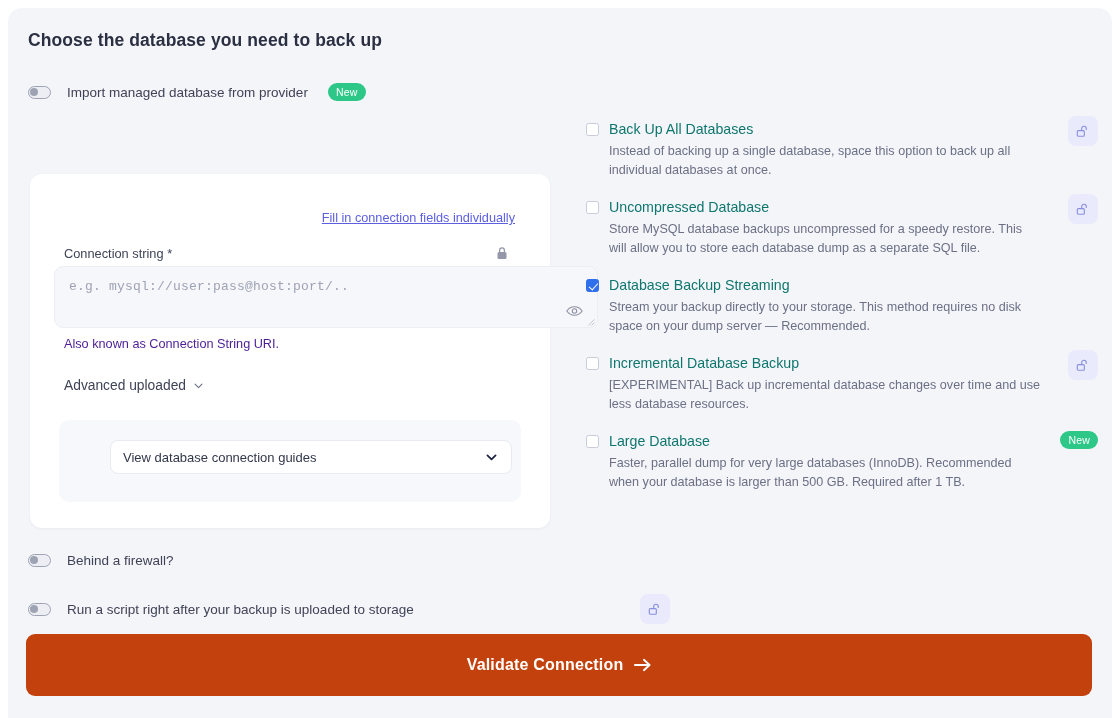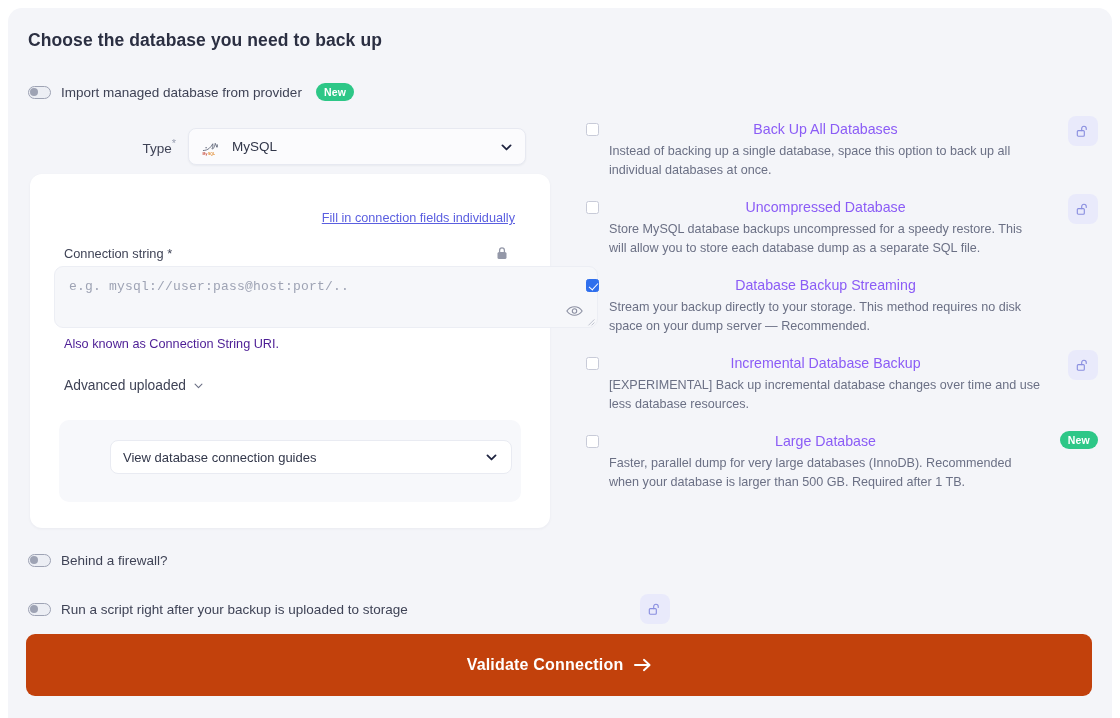--- a/index.html
+++ b/index.html
@@ -31,21 +31,21 @@
     font-size: 17.5px;
     font-weight: 700;
     color: #2b2f42;
     letter-spacing: .1px;
   }
   
   .toggle-row {
     position: absolute;
     display: flex;
     align-items: center;
-    gap: 10px;
+    gap: 16px;
   }
   .switch {
     width: 23px; height: 13px;
     border-radius: 7px;
     background: #eceef4;
     border: 1.3px solid #9ea3b4;
     position: relative;
     flex: 0 0 auto;
   }
   .switch .knob {
@@ -63,21 +63,21 @@
   .badge-new {
     display: inline-flex;
     align-items: center;
     justify-content: center;
     height: 18px;
     padding: 0 8px;
     border-radius: 9px;
     background: #2dc787;
     color: #ffffff;
     font-size: 10.5px;
-    font-weight: 700;
+    font-weight: 400;
     letter-spacing: .2px;
     margin-left: 4px;
   }
   
   .type-row {
     position: absolute;
     left: 0; top: 120px;
     width: 560px;
     display: flex;
     align-items: center;
@@ -230,23 +230,22 @@
     content: "";
     position: absolute;
     left: 3.6px; top: .7px;
     width: 4px; height: 8px;
     border: solid #ffffff;
     border-width: 0 1.8px 1.8px 0;
     transform: rotate(42deg);
   }
   .option-title {
     font-size: 14.2px;
-    color: #8b5cf6;
+    color: #0f766e;
     line-height: 19px;
-    text-align: center;
   }
   .option-desc {
     margin-top: 3px;
     font-size: 12.6px;
     color: #6b7085;
     line-height: 18.5px;
   }
   .unlock-btn {
     position: absolute;
     right: 0; top: -4px;
@@ -307,37 +306,20 @@
     <div class="card-title">Choose the database you need to back up</div>
 
     <div class="toggle-row" style="left:20px; top:75px;">
       <span class="switch">
           <span class="knob"></span>
         </span>
       <span class="toggle-label">Import managed database from provider</span>
       <span class="badge-new">New</span>
     </div>
 
-    <div class="type-row">
-      <div class="type-label">
-        <span>Type</span><span class="req">*</span>
-      </div>
-      <div class="select-box">
-        <svg class="mysql-logo" viewBox="0 0 28 22">
-          <path d="M3 15.5c2.6 0 5.3-1 7.6-2.9 2-1.7 3.4-3.7 4.4-5.7.4 2 .1 4.3-.9 6.1-.3.5.3 1 .7.6 2-1.9 3.2-4.6 3.3-7.3 1 1.4 1.6 3.1 1.8 4.8 0 .4.6.5.7.1.3-1 .4-2 .3-3" fill="none" stroke="#5b6275" stroke-width="1.1" stroke-linecap="round" stroke-linejoin="round"></path>
-          <circle cx="6.5" cy="11.8" r=".9" fill="#5b6275"></circle>
-          <text x="2" y="21" font-size="4.4" fill="#c84b3c" font-family="Liberation Sans, sans-serif" font-weight="bold">My</text>
-          <text x="9" y="21" font-size="4.4" fill="#e08a2e" font-family="Liberation Sans, sans-serif" font-weight="bold">SQL</text>
-        </svg>
-        <span class="select-value">MySQL</span>
-        <svg class="chev" viewBox="0 0 16 16">
-          <path d="M3 6l5 5 5-5" fill="none" stroke="#1f2440" stroke-width="2.2" stroke-linecap="round" stroke-linejoin="round"></path>
-        </svg>
-      </div>
-    </div>
 
     <div class="conn-panel">
       <div class="fill-link">Fill in connection fields individually</div>
 
       <div class="conn-label">Connection string *</div>
       <svg class="lock-icon" viewBox="0 0 12 14">
         <rect x="1.5" y="6" width="9" height="7" rx="1.6" fill="#9498a8"></rect>
         <path d="M3.6 6V4.2a2.4 2.4 0 0 1 4.8 0V6" fill="none" stroke="#9498a8" stroke-width="1.3"></path>
       </svg>
 

